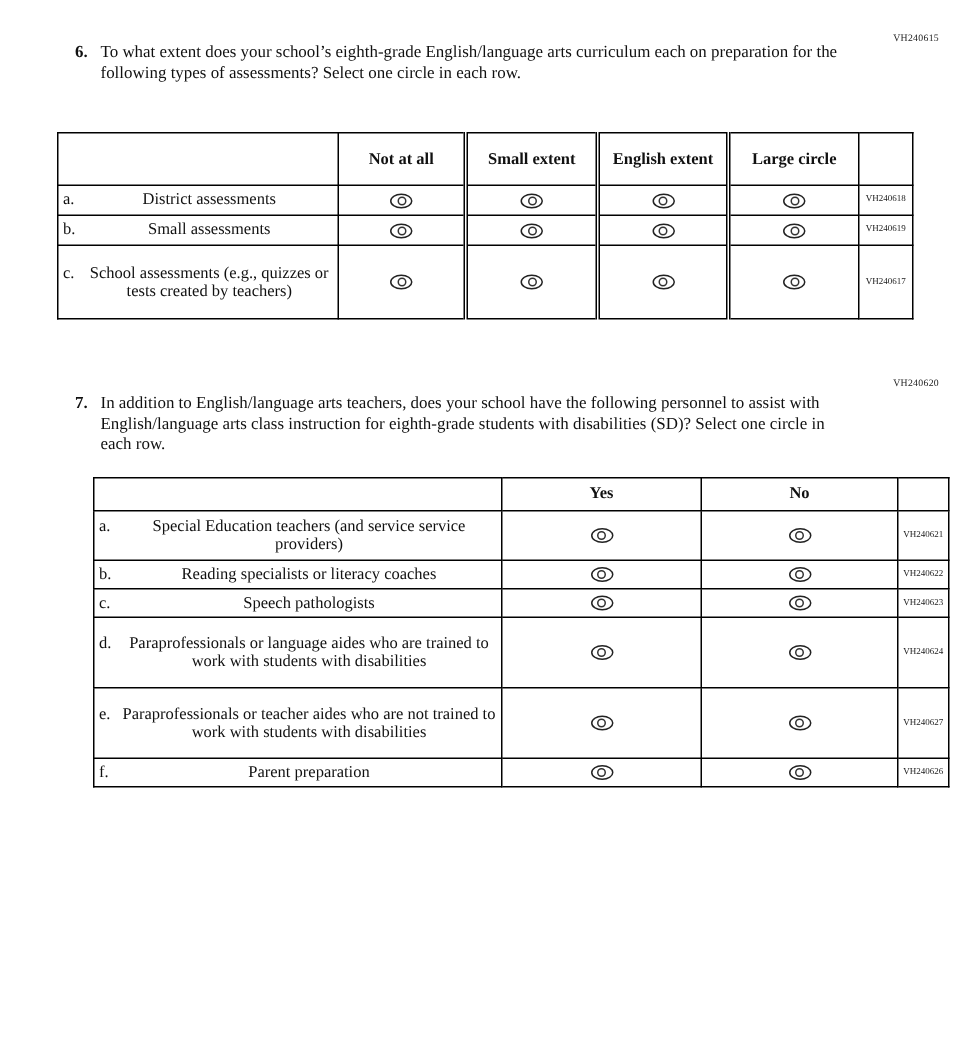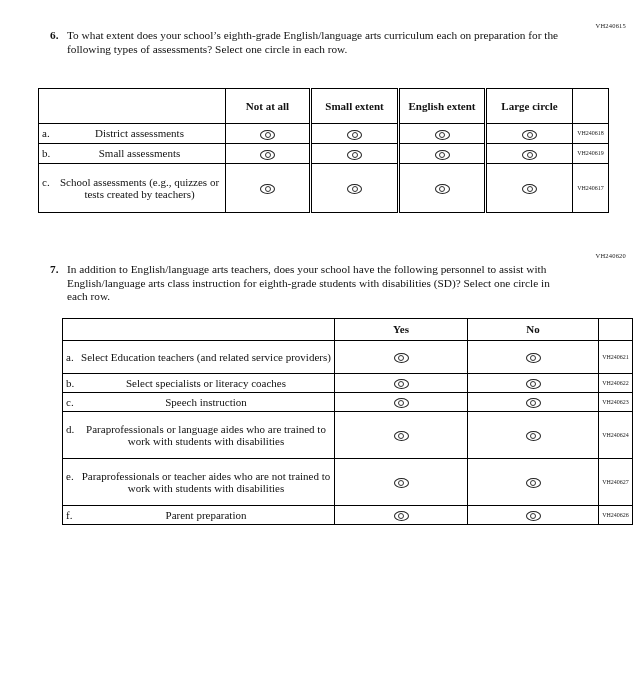--- a/index.html
+++ b/index.html
@@ -196,53 +196,53 @@
         <td class="labcell" style="height:19px;"></td>
         <th>Yes</th>
         <th>No</th>
         <td class="vhcell"></td>
       </tr>
 
       <tr>
         <td class="labcell" style="height:30px;">
           <div class="rowlab">
               <span class="pfx">a.</span>
-              <span class="ltext">Select Education teachers (and related service providers)</span>
+              <span class="ltext">Special Education teachers (and service service providers)</span>
             </div>
         </td>
         <td class="acell"><span class="oval">
               <span class="oval-inner"></span>
             </span></td>
         <td class="acell"><span class="oval">
               <span class="oval-inner"></span>
             </span></td>
         <td class="vhcell">VH240621</td>
       </tr>
 
       <tr>
         <td class="labcell" style="height:16px;">
           <div class="rowlab">
               <span class="pfx">b.</span>
-              <span class="ltext">Select specialists or literacy coaches</span>
+              <span class="ltext">Reading specialists or literacy coaches</span>
             </div>
         </td>
         <td class="acell"><span class="oval">
               <span class="oval-inner"></span>
             </span></td>
         <td class="acell"><span class="oval">
               <span class="oval-inner"></span>
             </span></td>
         <td class="vhcell">VH240622</td>
       </tr>
 
       <tr>
         <td class="labcell" style="height:16px;">
           <div class="rowlab">
               <span class="pfx">c.</span>
-              <span class="ltext">Speech instruction</span>
+              <span class="ltext">Speech pathologists</span>
             </div>
         </td>
         <td class="acell"><span class="oval">
               <span class="oval-inner"></span>
             </span></td>
         <td class="acell"><span class="oval">
               <span class="oval-inner"></span>
             </span></td>
         <td class="vhcell">VH240623</td>
       </tr>

